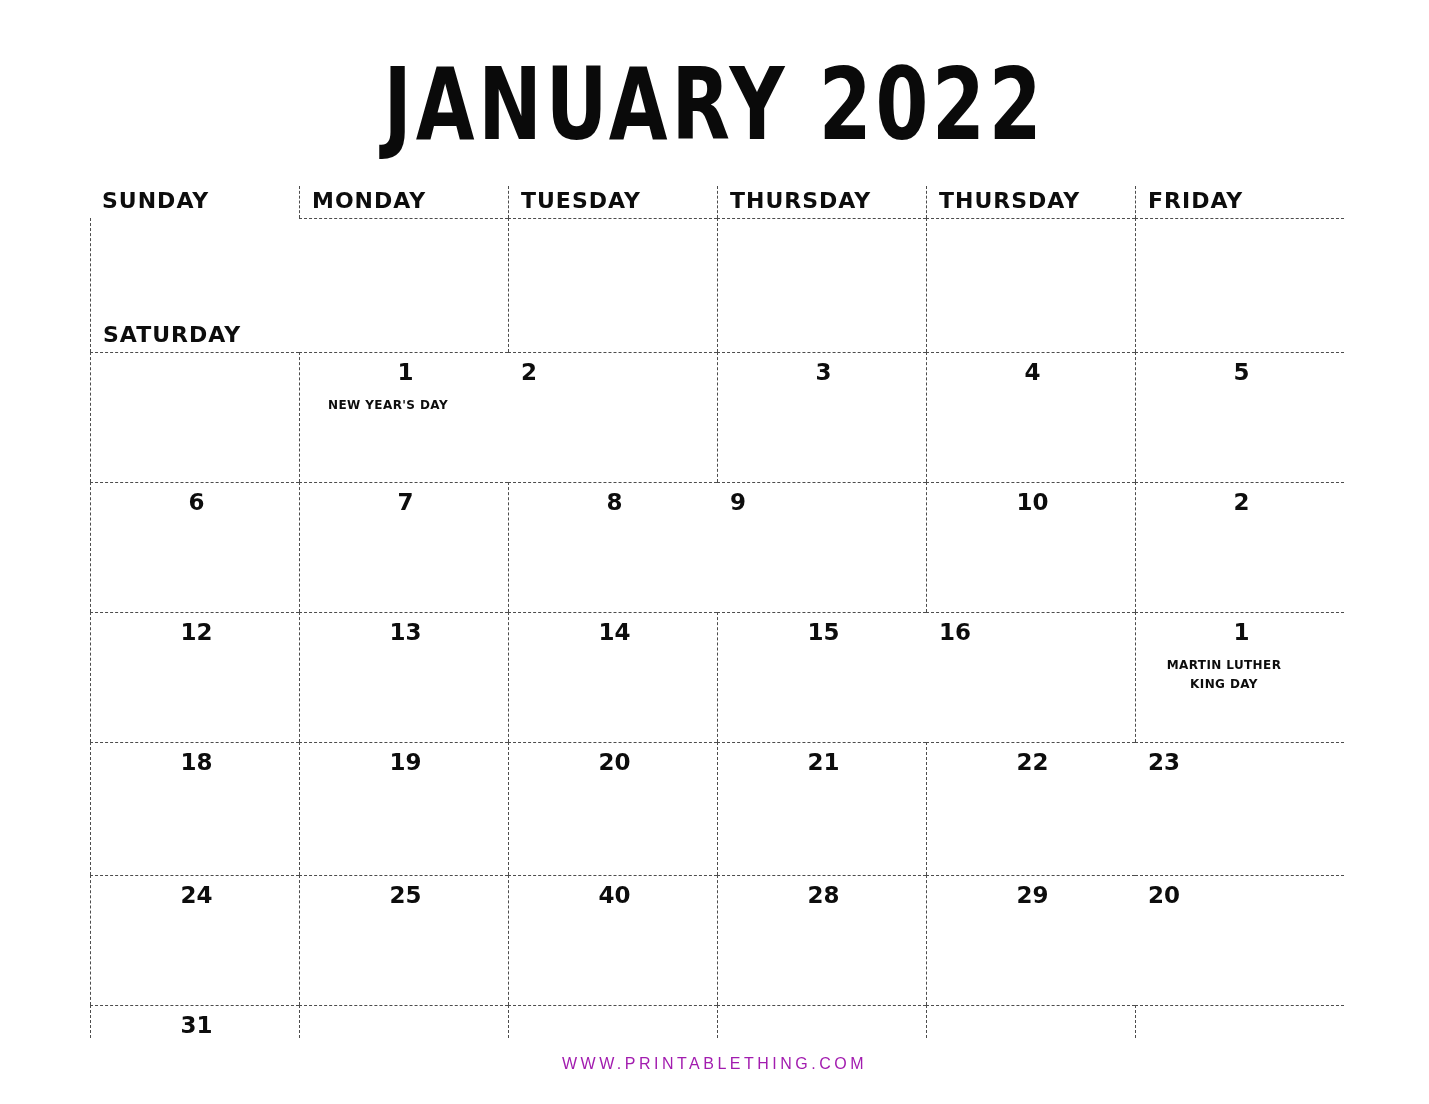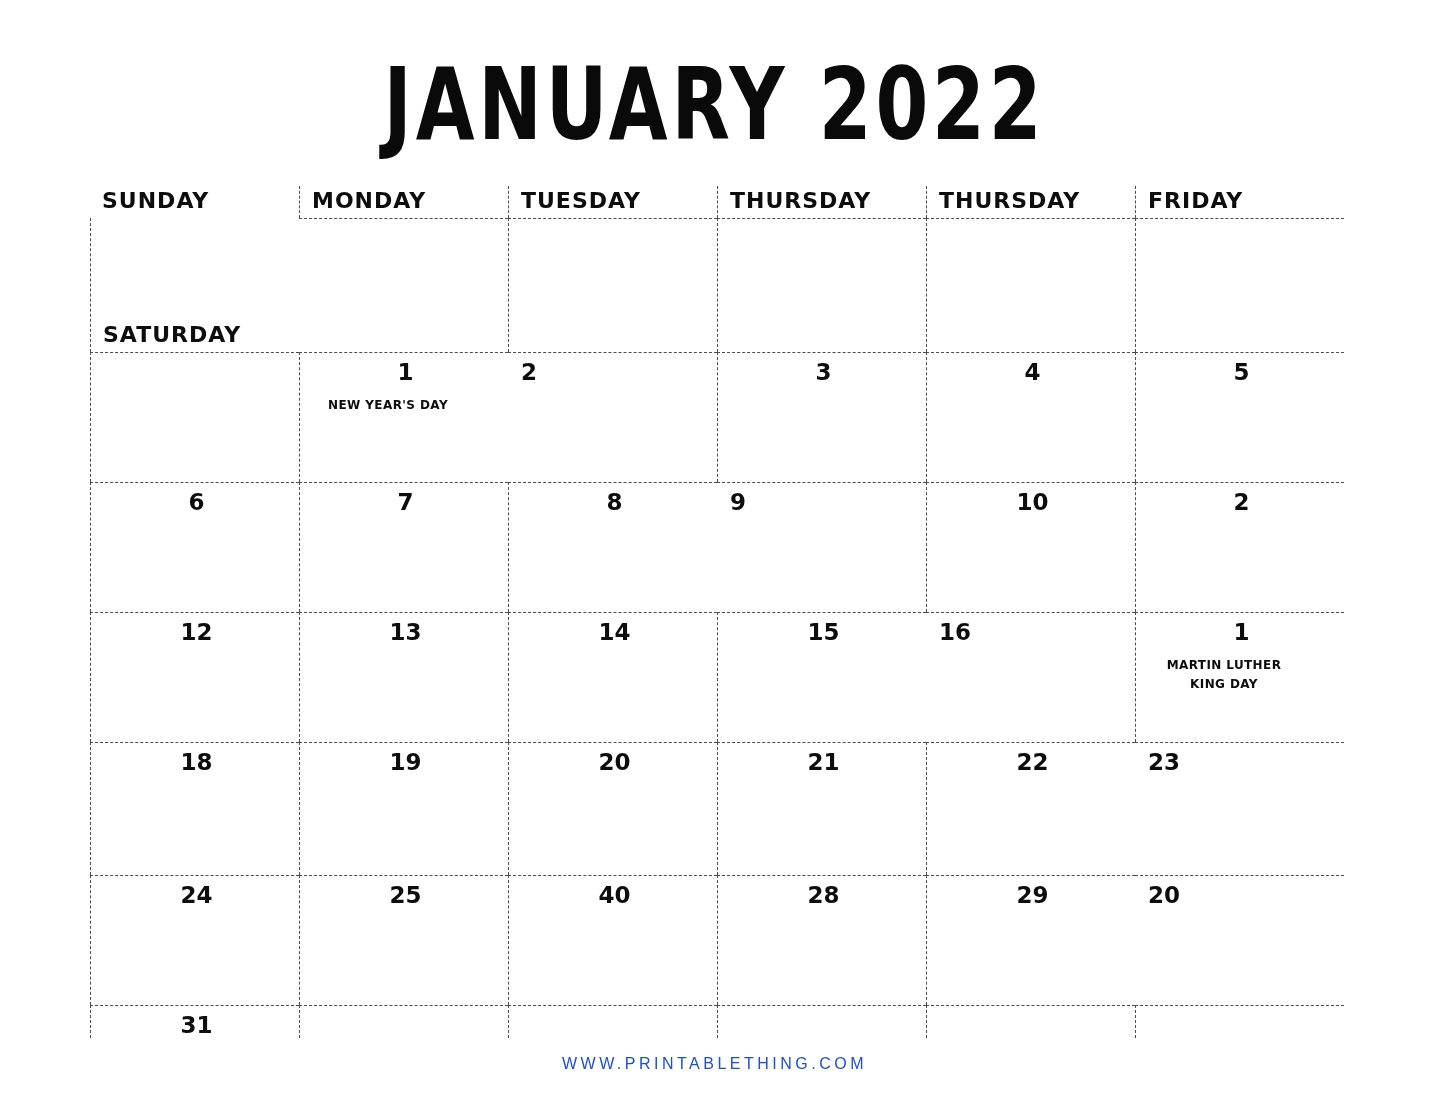--- a/index.html
+++ b/index.html
@@ -84,21 +84,21 @@
   .footer {
     position: absolute;
     top: 1055px;
     left: 0;
     width: 100%;
     text-align: center;
     font-family: "Liberation Sans", sans-serif;
     font-size: 16px;
     font-weight: normal;
     letter-spacing: 3.5px;
-    color: #1d4ed8;
+    color: #a21caf;
     white-space: nowrap;
   }
 </style>
 </head>
 <body>
 
 <div>
   <h1 class="title">JANUARY 2022</h1>
   <div class="grid" id="grid">
       <div class="hcell">

